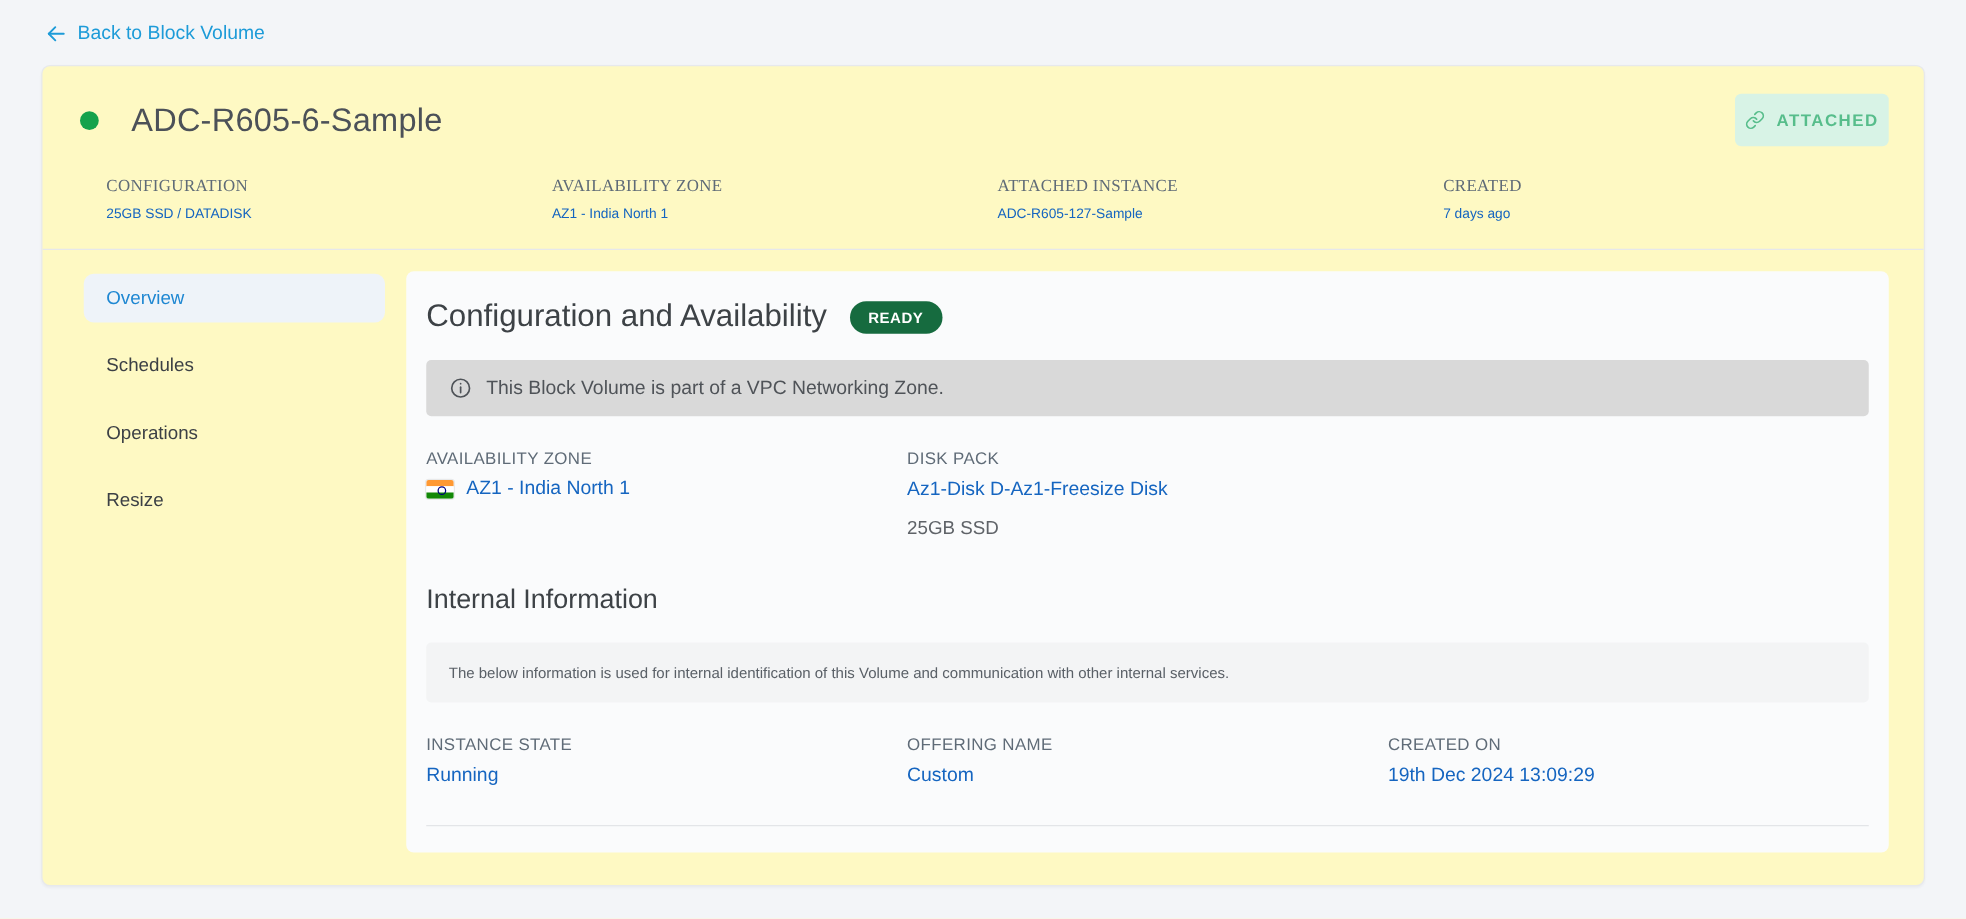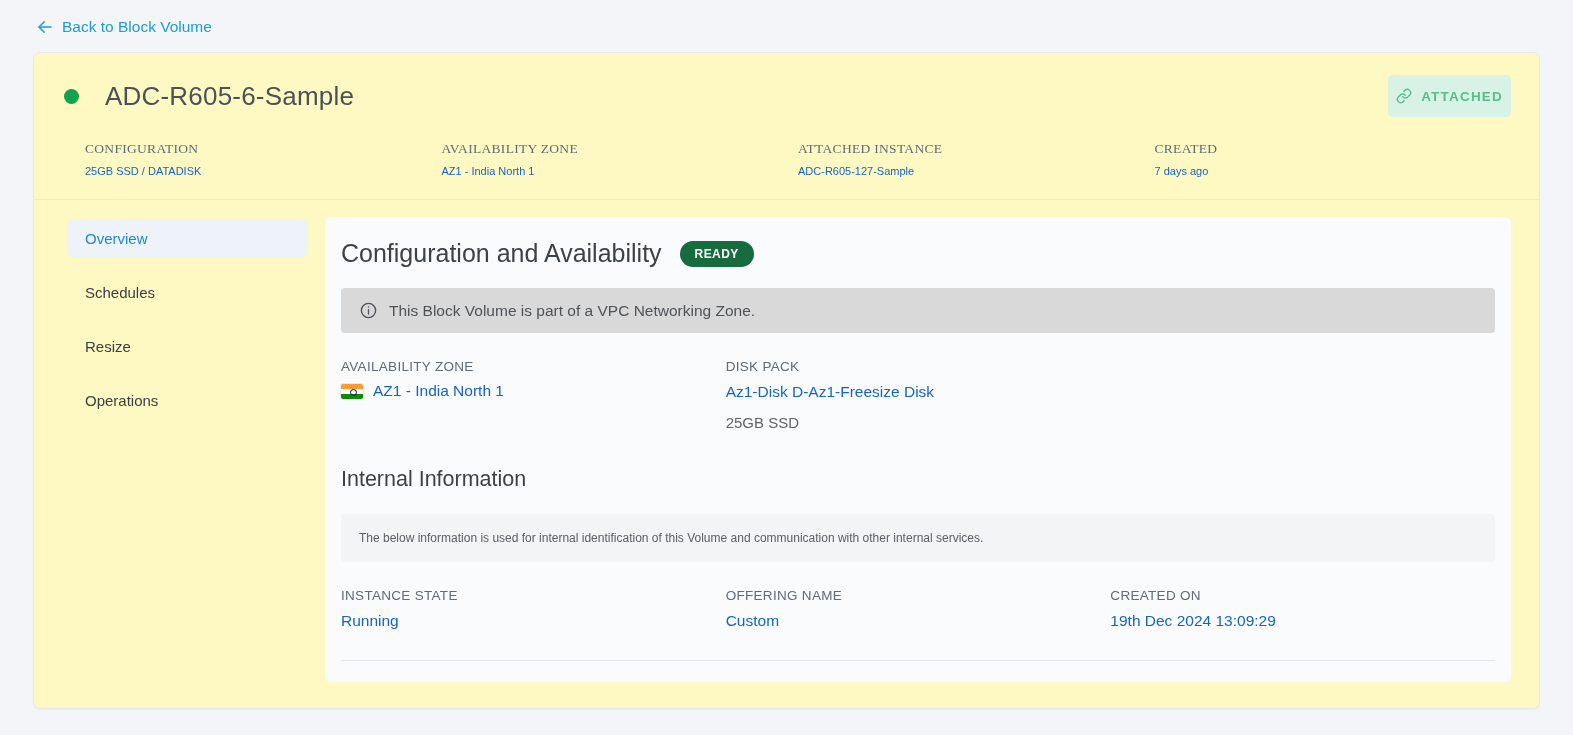--- a/index.html
+++ b/index.html
@@ -176,22 +176,22 @@
       <div class="meta-label">CREATED</div>
       <a class="meta-value">7 days ago</a>
     </div>
   </div>
 
   <div class="main">
 
     <nav class="sidebar">
       <div class="nav-item active">Overview</div>
       <div class="nav-item">Schedules</div>
+      <div class="nav-item">Operations</div>
       <div class="nav-item">Resize</div>
-      <div class="nav-item">Operations</div>
     </nav>
 
     <section class="content">
 
       <div class="section-header">
         <h2 class="section-title">Configuration and Availability</h2>
         <span class="ready-badge">READY</span>
       </div>
 
       <div class="info-banner">

